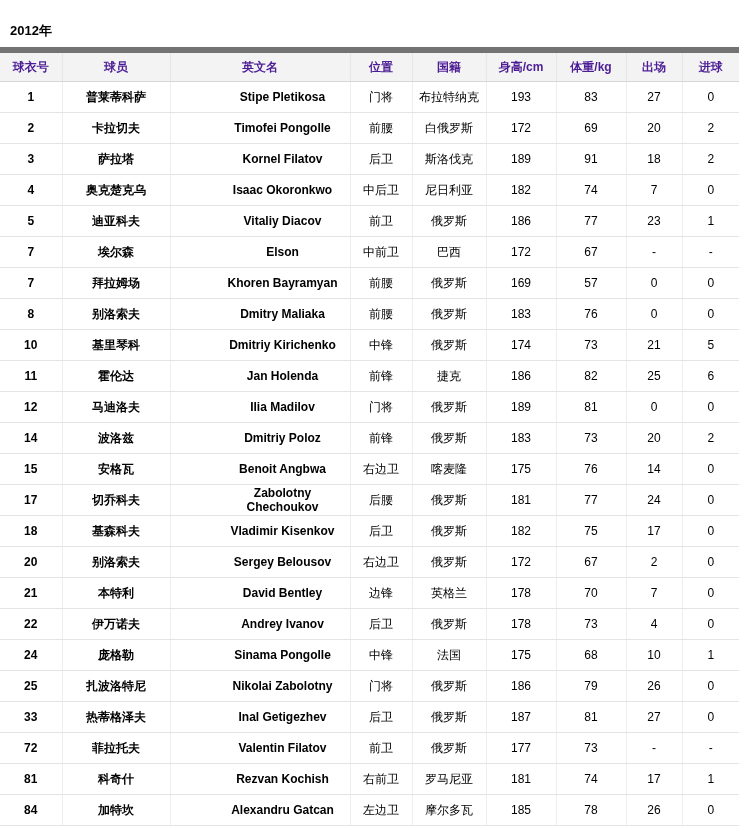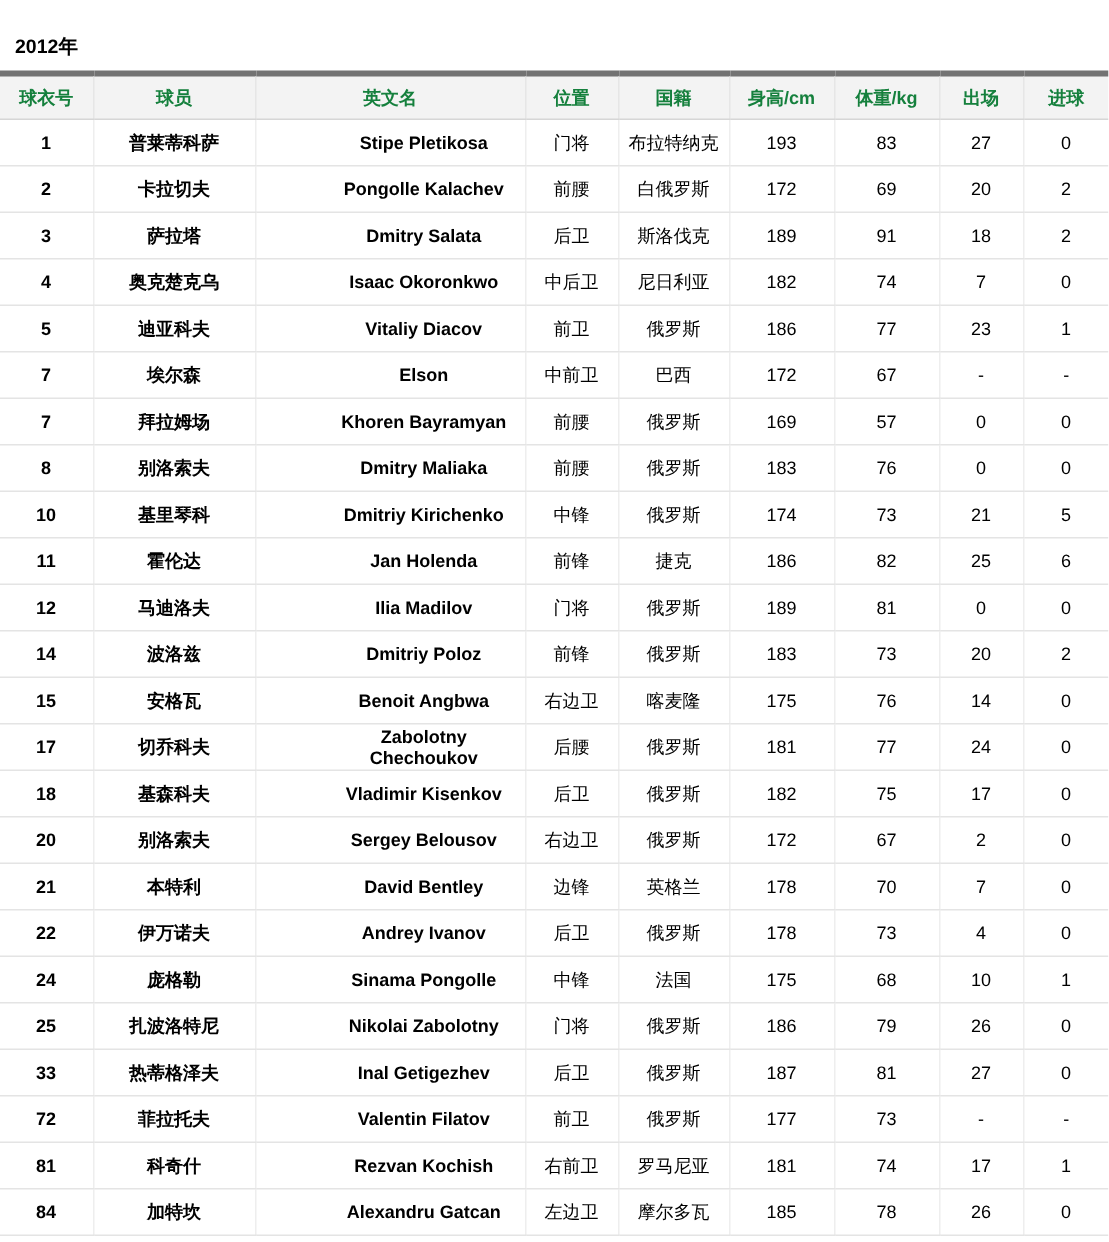--- a/index.html
+++ b/index.html
@@ -24,25 +24,25 @@
     width: 739px;
     border-collapse: collapse;
     table-layout: fixed;
     font-size: 12px;
   }
   table.roster th {
     background: #f3f3f3;
     font-weight: bold;
     font-size: 12px;
     height: 26px;
-    border-top: 4px solid #737373;
+    border-top: 6px solid #737373;
     border-bottom: 1px solid #d6d6d6;
     border-right: 1px solid #e6e6e6;
     text-align: center;
-    color: #15803d;
+    color: #4c1d95;
   }
   table.roster th:last-child { border-right: none; }
   table.roster td {
     height: 28px;
     border-bottom: 1px solid #e4e4e4;
     border-right: 1px solid #eeeeee;
     text-align: center;
     vertical-align: middle;
     color: #000;
     font-size: 12px;
@@ -103,32 +103,32 @@
         <td class="pos">门将</td>
         <td class="nat">布拉特纳克</td>
         <td class="h">193</td>
         <td class="w">83</td>
         <td class="app">27</td>
         <td class="goal">0</td>
       </tr>
       <tr>
         <td class="num">2</td>
         <td class="cn">卡拉切夫</td>
-        <td class="en">Pongolle Kalachev</td>
+        <td class="en">Timofei Pongolle</td>
         <td class="pos">前腰</td>
         <td class="nat">白俄罗斯</td>
         <td class="h">172</td>
         <td class="w">69</td>
         <td class="app">20</td>
         <td class="goal">2</td>
       </tr>
       <tr>
         <td class="num">3</td>
         <td class="cn">萨拉塔</td>
-        <td class="en">Dmitry Salata</td>
+        <td class="en">Kornel Filatov</td>
         <td class="pos">后卫</td>
         <td class="nat">斯洛伐克</td>
         <td class="h">189</td>
         <td class="w">91</td>
         <td class="app">18</td>
         <td class="goal">2</td>
       </tr>
       <tr>
         <td class="num">4</td>
         <td class="cn">奥克楚克乌</td>

